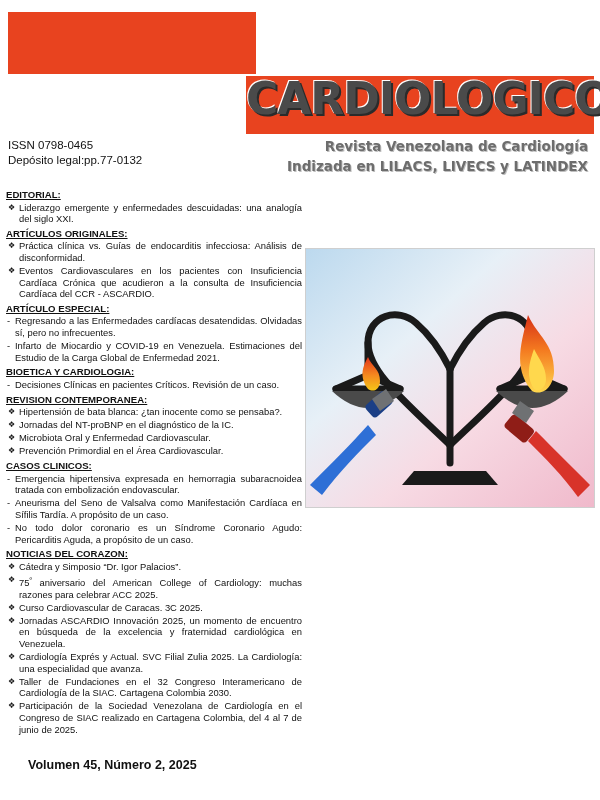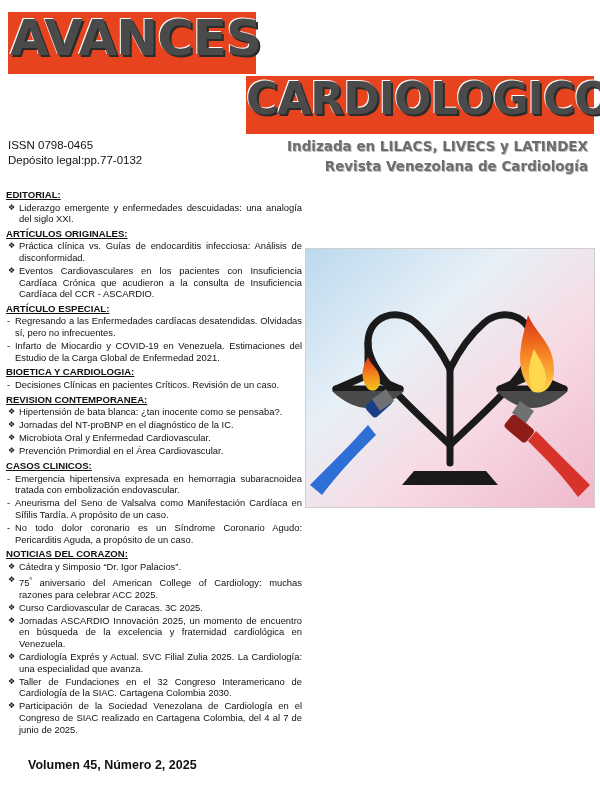--- a/index.html
+++ b/index.html
@@ -114,29 +114,28 @@
   }
 </style>
 </head>
 <body>
 
 <div class="page">
 
   <div class="masthead">
     <div class="red-bar-1"></div>
     <div class="red-bar-2"></div>
-    <div class="title-top">AVANCES</div>
     <div class="title-bottom">CARDIOLOGICOS</div>
     <div class="issn">
       <div>ISSN 0798-0465</div>
       <div>Depósito legal:pp.77-0132</div>
     </div>
     <div class="subtitle">
+      <div>Revista Venezolana de Cardiología</div>
       <div>Indizada en LILACS, LIVECS y LATINDEX</div>
-      <div>Revista Venezolana de Cardiología</div>
     </div>
   </div>
 
   <div class="content">
 
     <div class="toc" id="toc">
         <div class="sect-head">EDITORIAL:</div>
         <div class="item"><span class="bullet">❖</span><span>Liderazgo emergente y enfermedades descuidadas: una analogía del siglo XXI.</span></div>
         <div class="sect-head">ARTÍCULOS ORIGINALES:</div>
         <div class="item"><span class="bullet">❖</span><span>Práctica clínica vs. Guías de endocarditis infecciosa: Análisis de disconformidad.</span></div>

